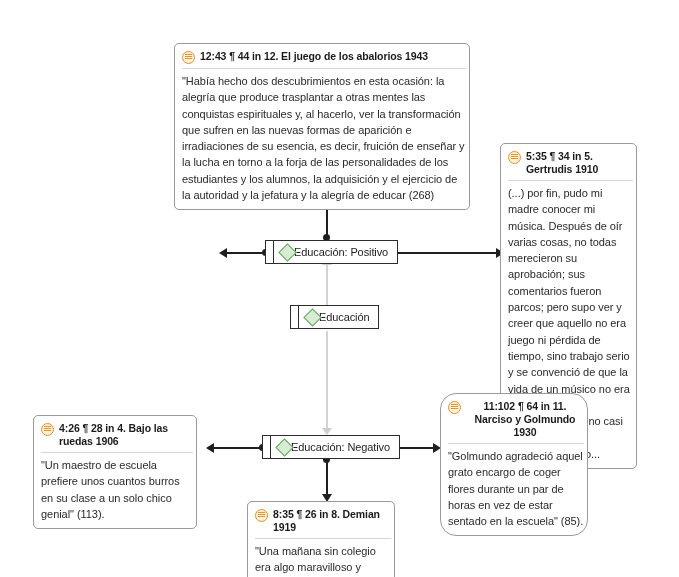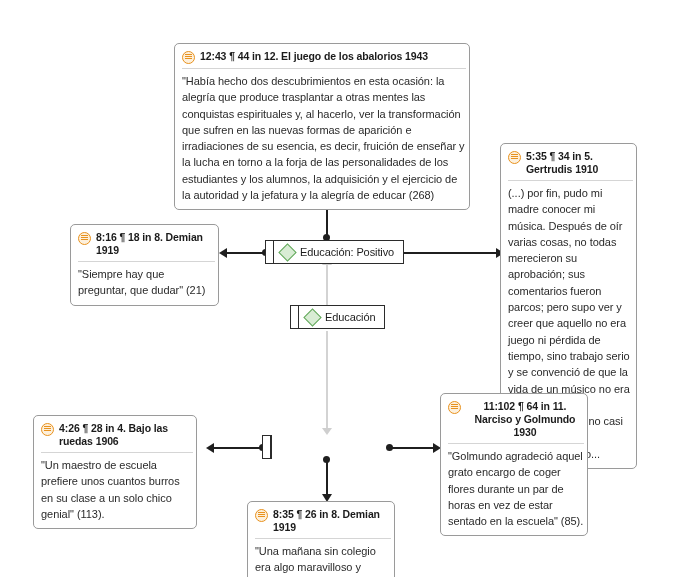--- a/index.html
+++ b/index.html
@@ -73,21 +73,21 @@
     height:24px;
     z-index:6;
   }
   .node .stripe{
     width:7px;
     align-self:stretch;
     border-right:1.2px solid #2b2b2b;
     background:#ffffff;
   }
   .node .inner{
-    display:flex;align-items:center;gap:6px;
+    display:flex;align-items:center;
     padding:0 9px 0 7px;
   }
   .node .label{
     font-size:11px;color:#1d1d1d;white-space:nowrap;letter-spacing:-0.1px;
   }
   .diamond{
     width:11px;height:11px;
     background:#d8ecd4;
     border:1.3px solid #63a95c;
     transform:rotate(45deg);
@@ -154,20 +154,24 @@
   <div class="node" style="left:265px;top:240px;">
     <div class="stripe"></div>
     <div class="inner">
       <span class="diamond"></span>
       <span class="label">Educación: Positivo</span>
     </div>
   </div>
 
   <div class="node" style="left:262px;top:435px;">
     <div class="stripe"></div>
+    <div class="inner">
+      <span class="diamond"></span>
+      <span class="label">Educación: Negativo</span>
+    </div>
   </div>
 
   <div class="card" style="left:174px;top:43px;width:296px;">
     <div class="card-head">
       <span class="note-ico">
           <i></i>
           <i></i>
           <i></i>
         </span>
       <span class="ttl">12:43 ¶ 44 in 12. El juego de los abalorios 1943</span>
@@ -180,45 +184,34 @@
       <span class="note-ico">
           <i></i>
           <i></i>
           <i></i>
         </span>
       <span class="ttl">5:35 ¶ 34 in 5. Gertrudis 1910</span>
     </div>
     <div class="card-body">(...) por fin, pudo mi madre conocer mi música. Después de oír varias cosas, no todas merecieron su aprobación; sus comentarios fueron parcos; pero supo ver y creer que aquello no era juego ni pérdida de tiempo, sino trabajo serio y se convenció de que la vida de un músico no era como la de los saltimbanquis, sino casi tan burguesa y azacanada como...</div>
   </div>
 
-  <div class="card" style="left:70px;top:224px;width:149px;">
-    <div class="card-head">
-      <span class="note-ico">
-          <i></i>
-          <i></i>
-          <i></i>
-        </span>
-      <span class="ttl">8:16 ¶ 18 in 8. Demian 1919</span>
-    </div>
-    <div class="card-body">"Siempre hay que preguntar, que dudar" (21)</div>
-  </div>
 
   <div class="card" style="left:33px;top:415px;width:164px;">
     <div class="card-head">
       <span class="note-ico">
           <i></i>
           <i></i>
           <i></i>
         </span>
       <span class="ttl">4:26 ¶ 28 in 4. Bajo las ruedas 1906</span>
     </div>
     <div class="card-body">"Un maestro de escuela prefiere unos cuantos burros en su clase a un solo chico genial" (113).</div>
   </div>
 
-  <div class="card" style="left:440px;top:393px;width:148px;">
+  <div class="card" style="left:440px;top:393px;width:148px;border-radius:16px;">
     <div class="card-head center">
       <span class="note-ico">
           <i></i>
           <i></i>
           <i></i>
         </span>
       <span class="ttl">11:102 ¶ 64 in 11. Narciso y Golmundo 1930</span>
     </div>
     <div class="card-body">"Golmundo agradeció aquel grato encargo de coger flores durante un par de horas en vez de estar sentado en la escuela" (85).</div>
   </div>

